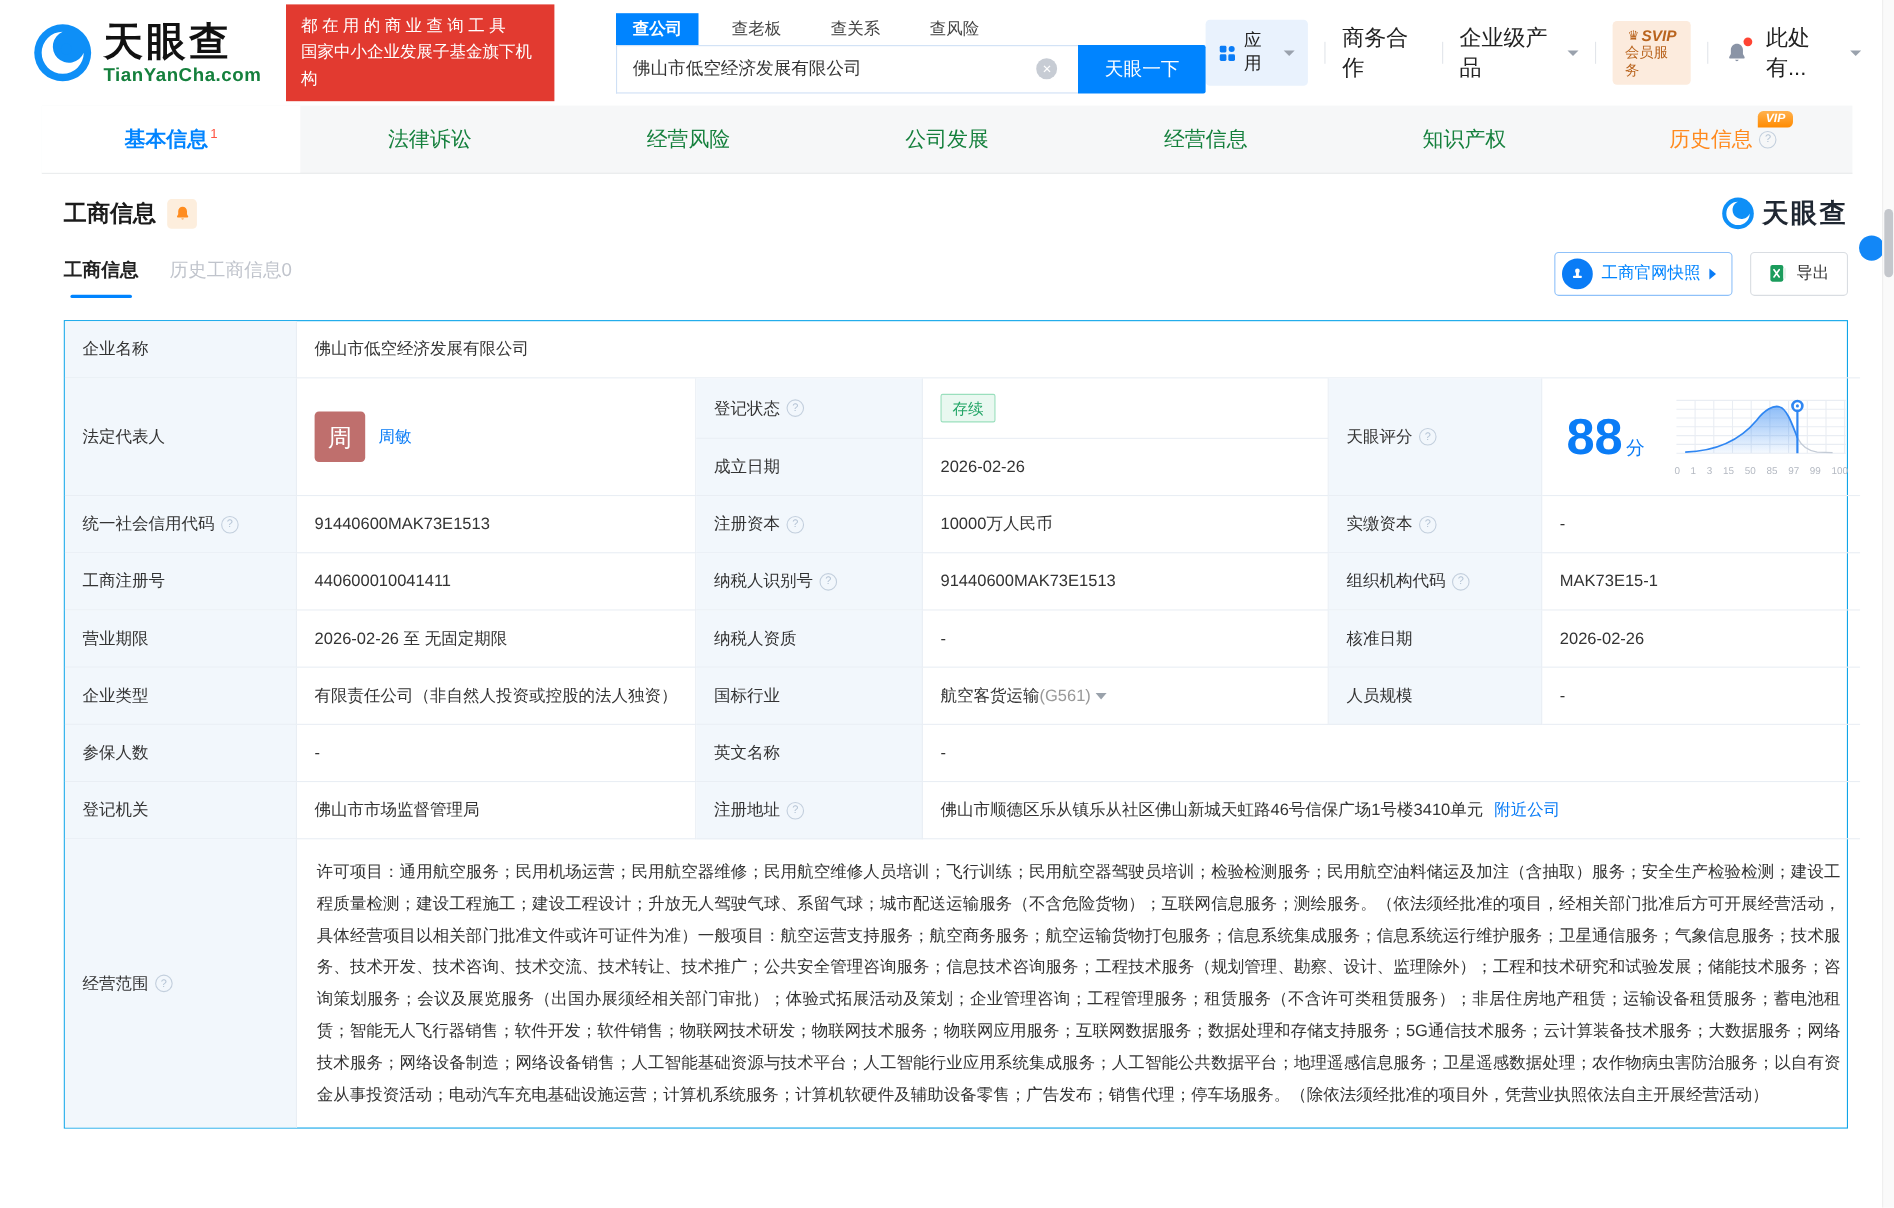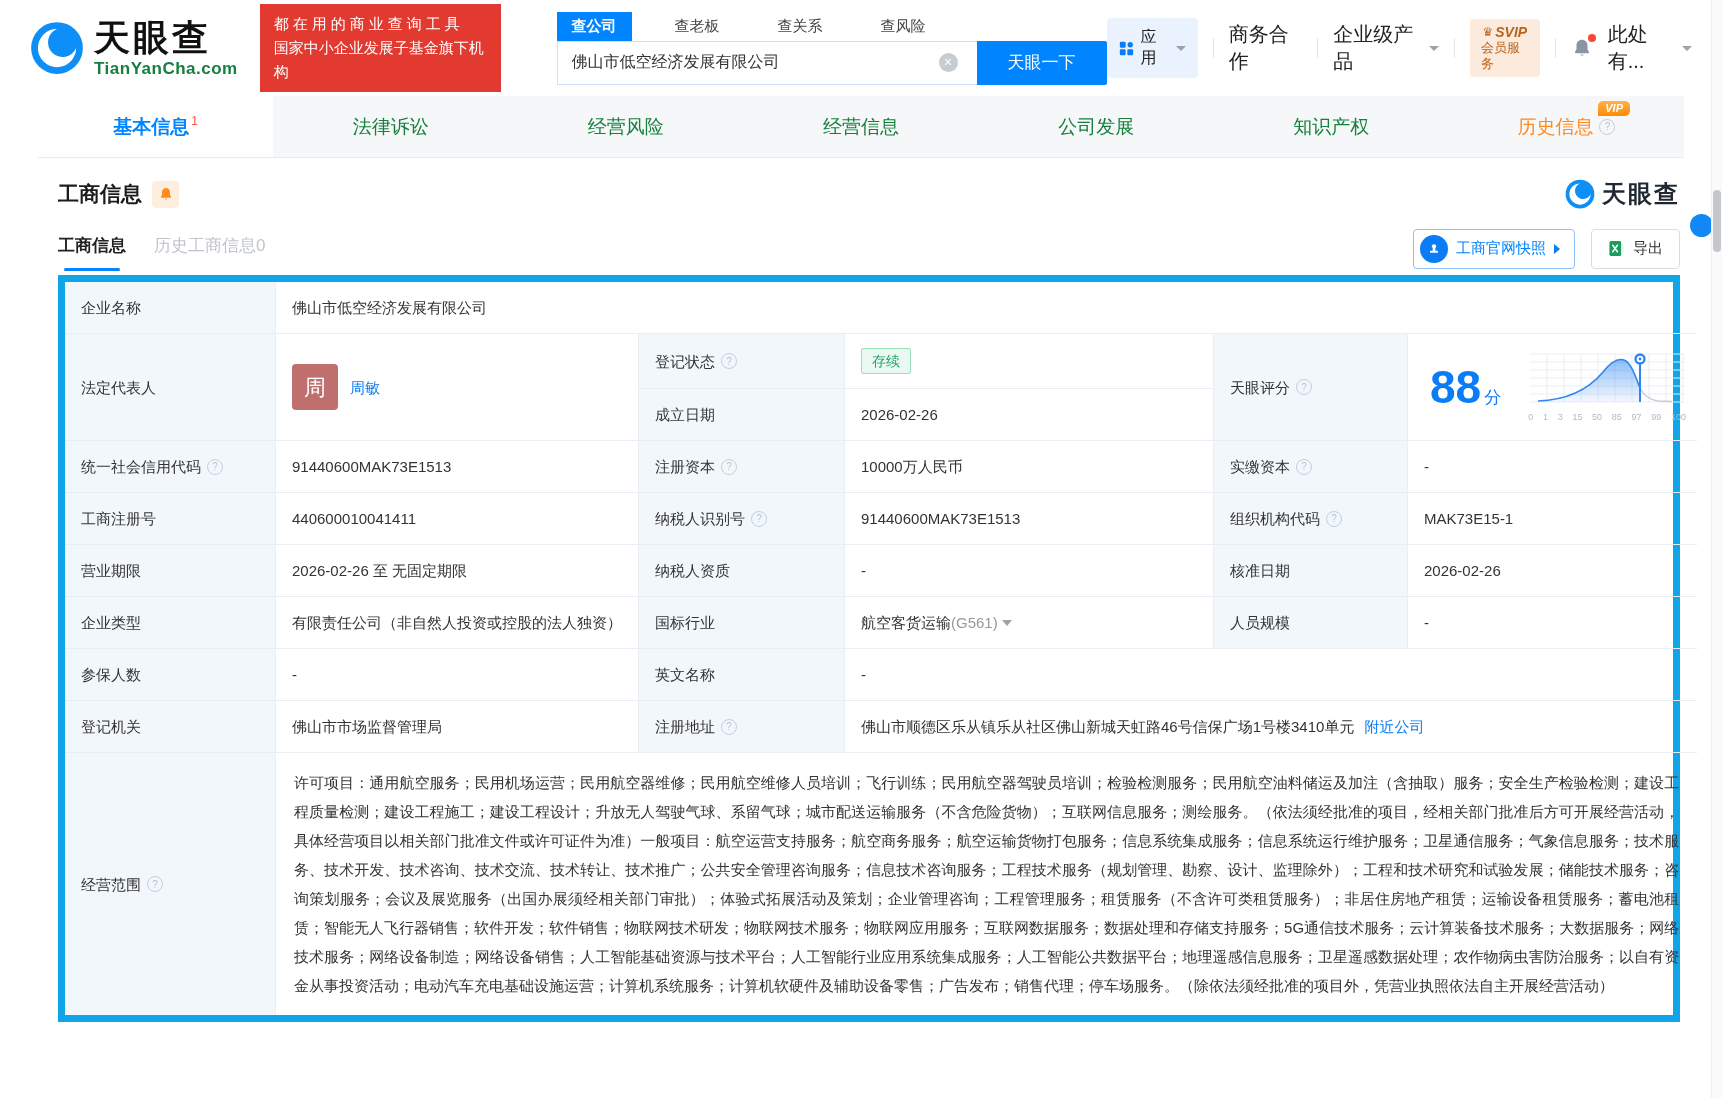--- a/index.html
+++ b/index.html
@@ -10,29 +10,29 @@
   }
   
   .header { height:96px; display:flex; align-items:center; padding:0 30px; }
   .logo { display:flex; align-items:center; gap:10px; }
   .logo-text { display:flex; flex-direction:column; line-height:1; }
   .logo-title { font-size:36px; font-weight:bold; color:#111; letter-spacing:3px; }
   .logo-sub { font-size:17px; color:#15803d; font-weight:bold; margin-top:4px; letter-spacing:.5px; }
   .slogan { margin-left:22px; background:#e23a30; color:#fff; padding:8px 14px; font-size:15px; line-height:24px; }
   .slogan .l1 { letter-spacing:4px; }
   .search { margin-left:56px; position:relative; }
-  .stabs { display:flex; align-items:center; gap:16px; }
+  .stabs { display:flex; align-items:center; gap:3px; }
   .stab { font-size:15px; color:#444; padding:5px 15px; cursor:pointer; }
   .stab.active { background:#0084ff; color:#fff; font-weight:bold; }
   .stab + .stab { margin-left:12px; }
   .srow { display:flex; }
   .sinput { width:420px; height:44px; border:1px solid #cfe0f5; border-right:none; padding:0 38px 0 14px; font-size:16px; color:#333; outline:none; font-family:inherit; }
   .sclear { position:absolute; left:382px; bottom:13px; width:19px; height:19px; border-radius:50%; background:#c7ccd4; color:#fff; display:flex; align-items:center; justify-content:center; cursor:pointer; }
   .sclear::before { content:"×"; font-size:14px; line-height:1; }
-  .sbtn { width:130px; height:44px; background:#0084ff; color:#fff; border:none; font-size:17px; cursor:pointer; border-radius:0 2px 2px 0; font-family:inherit; }
+  .sbtn { width:116px; height:44px; background:#0084ff; color:#fff; border:none; font-size:17px; cursor:pointer; border-radius:0 2px 2px 0; font-family:inherit; }
   .hmenu { margin-left:auto; display:flex; align-items:center; gap:15px; }
   .apps-chip { display:flex; align-items:center; gap:7px; background:#e9f2fd; border-radius:4px; padding:9px 12px; font-size:16px; color:#222; cursor:pointer; }
   .vdiv { width:1px; height:20px; background:#e2e5ea; }
   .hlink { font-size:20px; color:#222; cursor:pointer; display:flex; align-items:center; gap:5px; }
   .caret-down { width:0; height:0; border-left:5px solid transparent; border-right:5px solid transparent; border-top:5px solid #9aa2ad; display:inline-block; }
   .svip { background:#fcebdd; border-radius:4px; padding:5px 11px; display:flex; flex-direction:column; align-items:center; line-height:16px; cursor:pointer; }
   .svip .t { color:#b9641e; font-weight:bold; font-style:italic; font-size:14px; display:flex; align-items:center; gap:2px; }
   .svip .b { color:#b9641e; font-size:13px; }
   .crown { color:#b9641e; font-size:12px; font-style:normal; }
   .bell-wrap { position:relative; cursor:pointer; display:flex; }
@@ -59,21 +59,21 @@
   .subtab { font-size:17px; color:#c0c4cc; padding:8px 0 14px; position:relative; cursor:pointer; }
   .subtab + .subtab { margin-left:28px; }
   .subtab.active { color:#222; font-weight:bold; }
   .subtab.active::after { content:""; position:absolute; left:50%; transform:translateX(-50%); bottom:0; width:56px; height:3px; background:#0084ff; border-radius:2px; }
   .tool-btns { margin-left:auto; display:flex; gap:16px; align-items:center; }
   .btn-snapshot { display:flex; align-items:center; gap:8px; border:1px solid #8fc1f9; background:#fff; border-radius:4px; height:40px; padding:0 14px 0 6px; color:#0084ff; font-size:15px; cursor:pointer; font-family:inherit; }
   .stamp-circle { width:28px; height:28px; border-radius:50%; background:#0a7cf6; display:flex; align-items:center; justify-content:center; }
   .caret-right { width:0; height:0; border-top:5px solid transparent; border-bottom:5px solid transparent; border-left:6px solid #0a7cf6; display:inline-block; }
   .btn-export { display:flex; align-items:center; gap:8px; border:1px solid #d9dde2; background:#fff; border-radius:4px; height:40px; padding:0 16px; color:#333; font-size:15px; cursor:pointer; font-family:inherit; }
   
-  .biz-table { margin:4px 42px 0 58px; border:7px solid #0ea5e9; display:grid; grid-template-columns:211px 363px 206px 369px 194px 1fr; grid-auto-rows:minmax(52px,auto); }
+  .biz-table { margin:20px 42px 0 58px; border:1px solid #0ea5e9; display:grid; grid-template-columns:211px 363px 206px 369px 194px 1fr; grid-auto-rows:minmax(52px,auto); }
   .biz-table > div { border-right:1px solid #e9eef4; border-bottom:1px solid #e9eef4; padding:14px 16px; font-size:15px; line-height:23px; display:flex; align-items:center; }
   .lab { background:#f2f7fc; color:#333; }
   .noR { border-right:none !important; }
   .noB { border-bottom:none !important; }
   .r1{grid-row:1} .r2{grid-row:2} .r3{grid-row:3} .r4{grid-row:4} .r5{grid-row:5}
   .r6{grid-row:6} .r7{grid-row:7} .r8{grid-row:8} .r9{grid-row:9} .r10{grid-row:10}
   .c1{grid-column:1} .c2{grid-column:2} .c3{grid-column:3} .c4{grid-column:4} .c5{grid-column:5} .c6{grid-column:6}
   .c2-7{grid-column:2/7} .c4-7{grid-column:4/7}
   .rs23{grid-row:2/4}
   .avatar { width:46px; height:46px; border-radius:4px; background:#bf6f6d; color:#fff; font-size:22px; display:flex; align-items:center; justify-content:center; margin-right:12px; flex:none; }
@@ -175,24 +175,24 @@
     <span>基本信息</span>
       <sup>1</sup>
   </div>
   <div class="nav-tab">
     <span>法律诉讼</span>
   </div>
   <div class="nav-tab">
     <span>经营风险</span>
   </div>
   <div class="nav-tab">
+    <span>公司发展</span>
+  </div>
+  <div class="nav-tab">
     <span>经营信息</span>
-  </div>
-  <div class="nav-tab">
-    <span>公司发展</span>
   </div>
   <div class="nav-tab">
     <span>知识产权</span>
   </div>
   <div class="nav-tab vip">
     <span class="vip-badge">VIP</span>
     <span>历史信息</span>
     <span class="help"></span>
   </div>
 </div>

